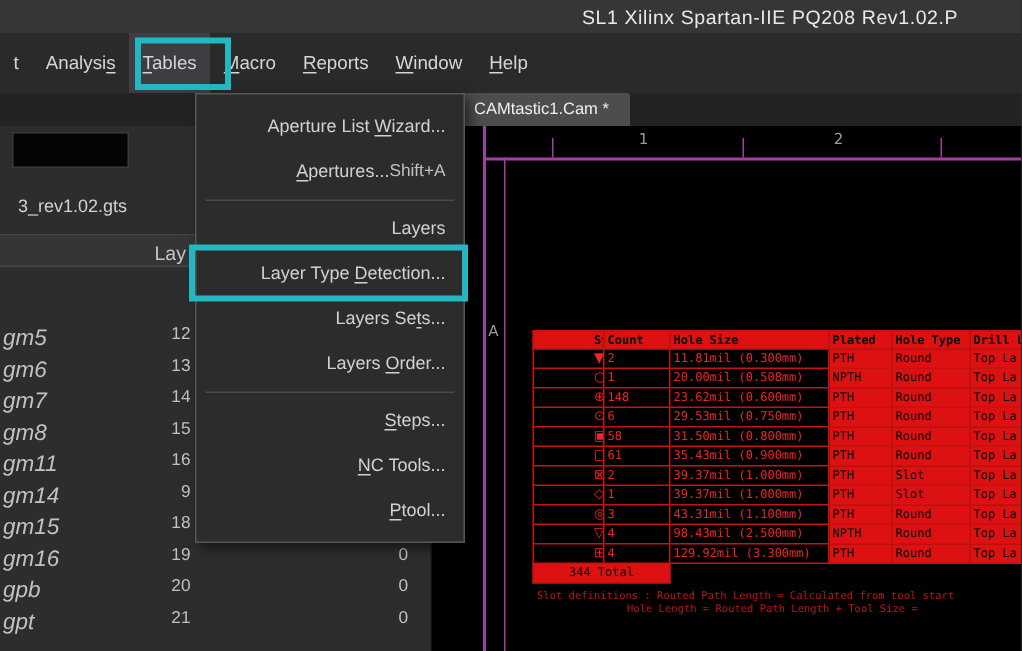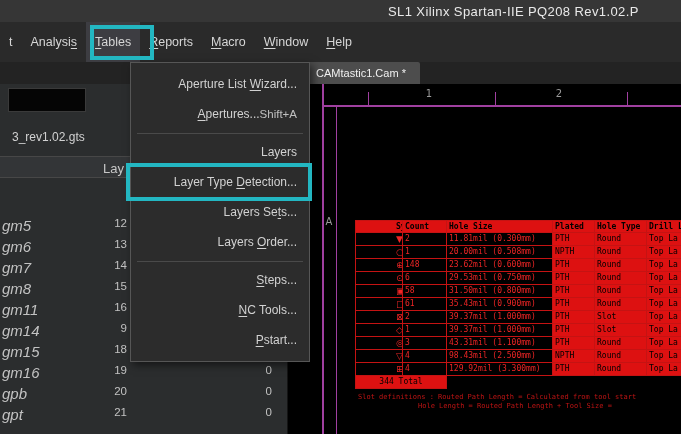--- a/index.html
+++ b/index.html
@@ -89,22 +89,22 @@
 <div class="screen">
 
   <div class="titlebar">
     <span class="title-text">SL1 Xilinx Spartan-IIE PQ208 Rev1.02.P</span>
   </div>
 
   <div class="menubar">
     <div class="menu-item"><span>t</span><span class="mn"></span><span></span></div>
     <div class="menu-item"><span>Analysi</span><span class="mn">s</span><span></span></div>
     <div class="menu-item active"><span></span><span class="mn">T</span><span>ables</span></div>
+    <div class="menu-item"><span></span><span class="mn">M</span><span>acro</span></div>
     <div class="menu-item"><span></span><span class="mn">R</span><span>eports</span></div>
-    <div class="menu-item"><span></span><span class="mn">M</span><span>acro</span></div>
     <div class="menu-item"><span></span><span class="mn">W</span><span>indow</span></div>
     <div class="menu-item"><span></span><span class="mn">H</span><span>elp</span></div>
   </div>
 
   <div class="toolbar">
     <div class="doc-tab">
       <span>CAMtastic1.Cam *</span>
     </div>
   </div>
 
@@ -334,20 +334,20 @@
       <span><span>Layers </span><span class="mn">O</span><span>rder...</span></span>
     </div>
     <div class="dd-sep"></div>
     <div class="dd-item">
       <span><span></span><span class="mn">S</span><span>teps...</span></span>
     </div>
     <div class="dd-item">
       <span><span></span><span class="mn">N</span><span>C Tools...</span></span>
     </div>
     <div class="dd-item">
-      <span><span></span><span class="mn">P</span><span>start...</span></span>
+      <span><span></span><span class="mn">P</span><span>tool...</span></span>
     </div>
   </div>
 
   <div class="anno anno-tables"></div>
   <div class="anno anno-ltd"></div>
 
 </div>
 
 </body></html>

